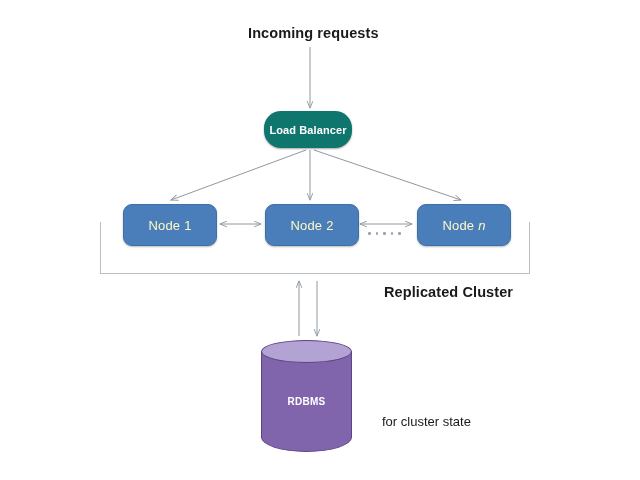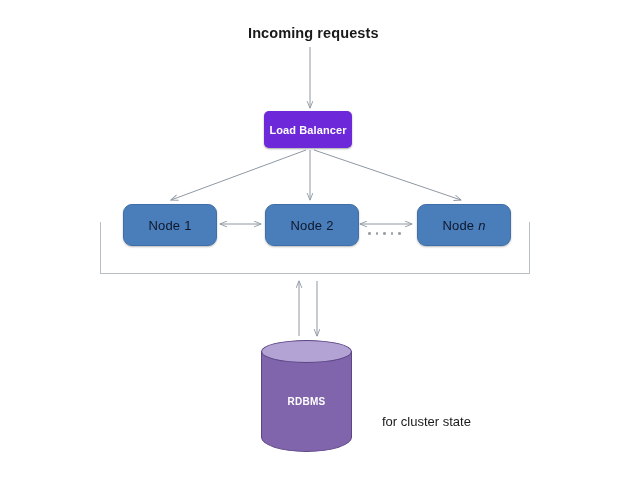--- a/index.html
+++ b/index.html
@@ -39,22 +39,22 @@
     letter-spacing: 0.1px;
   }
 
   
   .lb-box {
     position: absolute;
     left: 244px;
     top: 111px;
     width: 88px;
     height: 37px;
-    background: #6d28d9;
-    border-radius: 5px;
+    background: #0f766e;
+    border-radius: 17px;
     box-shadow: 0 1px 2px rgba(0,0,0,0.35);
     display: flex;
     align-items: center;
     justify-content: center;
   }
   .lb-box .lb-text {
     color: #ffffff;
     font-size: 11px;
     font-weight: bold;
     letter-spacing: 0.1px;
@@ -68,21 +68,21 @@
     height: 40px;
     background: #4a7ebb;
     border: 1px solid #3f6fa8;
     border-radius: 9px;
     box-shadow: 0 1px 2px rgba(0,0,0,0.28);
     display: flex;
     align-items: center;
     justify-content: center;
   }
   .node-box .node-text {
-    color: #0f172a;
+    color: #fef9c3;
     font-size: 13px;
     letter-spacing: 0.2px;
   }
   .node-text .ital { font-style: italic; }
 
   
   .cluster-bracket {
     position: absolute;
     left: 80px;
     top: 222px;
@@ -219,20 +219,21 @@
   </div>
 
   <div class="dots" title="more nodes">
     <i></i>
     <i></i>
     <i></i>
     <i></i>
     <i></i>
   </div>
 
+  <div class="lbl title-bold cluster-label">Replicated Cluster</div>
 
   <div class="cyl">
     <div class="body"></div>
     <div class="top"></div>
     <div class="cyl-text">RDBMS</div>
   </div>
 
   <div class="lbl store-note">
     <div>for cluster state</div>
   </div>

